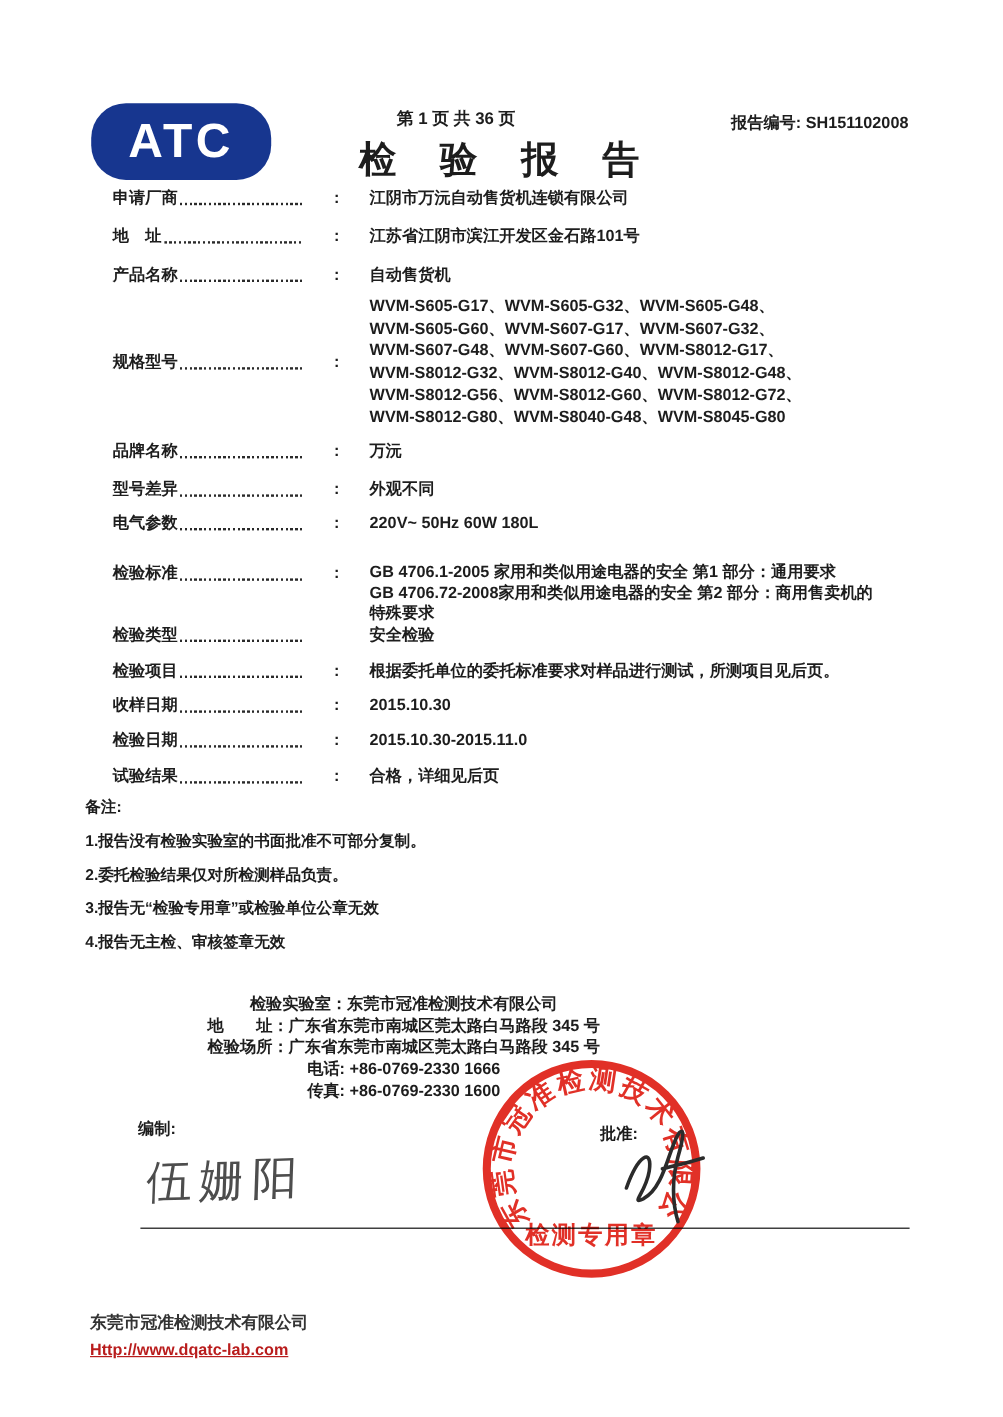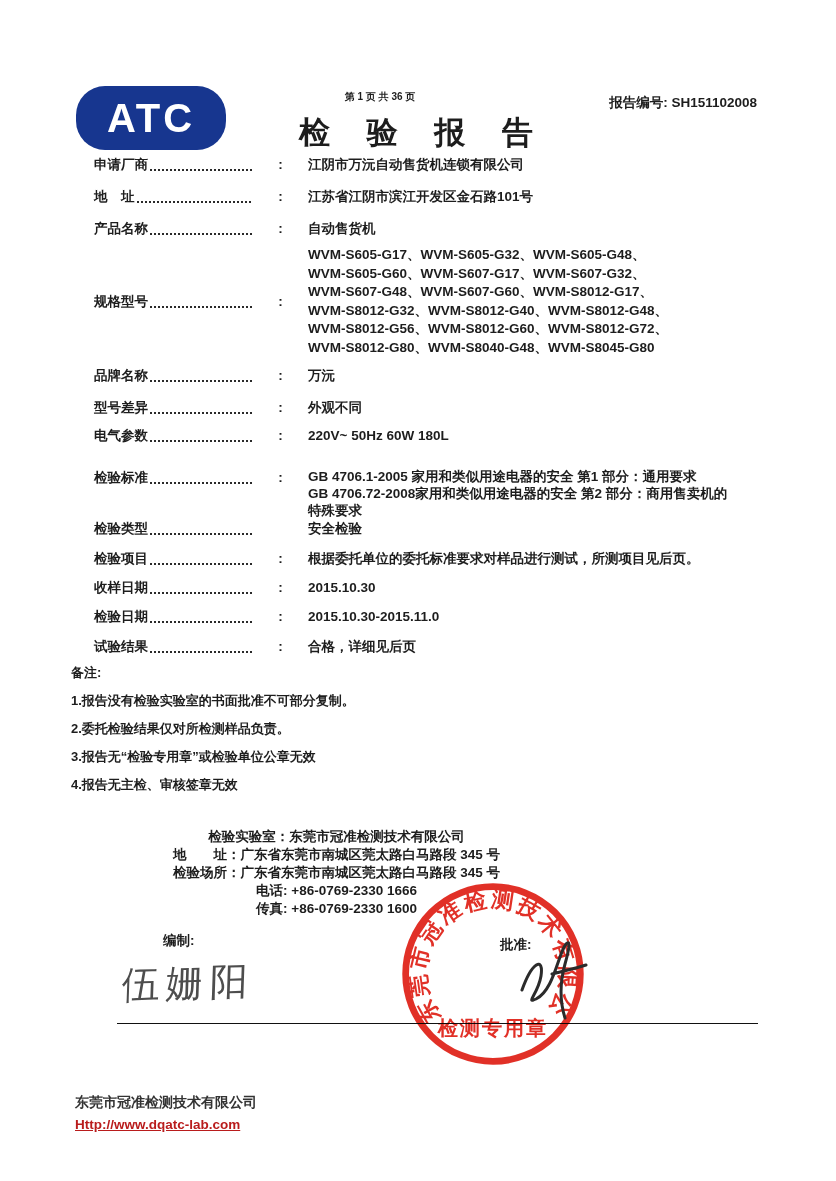--- a/index.html
+++ b/index.html
@@ -6,21 +6,21 @@
   .page{
     position:relative;width:836px;height:1181px;background:#ffffff;overflow:hidden;
     font-family:"Liberation Sans","DejaVu Sans",sans-serif;color:#1d1d1d;
   }
   
   .logo{
     position:absolute;left:76px;top:64px;width:150px;height:64px;border-radius:29px;
     background:#17368f;display:flex;align-items:center;justify-content:center;margin-top:22px;
   }
   .logo span{color:#ffffff;font-size:40px;font-weight:800;letter-spacing:3px;line-height:1;}
-  .pageinfo{position:absolute;left:0;top:90px;width:760px;text-align:center;font-size:10px;font-weight:700;}
+  .pageinfo{position:absolute;left:0;top:90px;width:760px;text-align:center;font-size:14px;font-weight:700;}
   .reportno{position:absolute;right:79px;top:94px;font-size:13.5px;font-weight:700;}
   .title{position:absolute;left:0;top:112px;width:846px;text-align:center;font-size:31px;font-weight:800;letter-spacing:14px;}
   
   .fields{position:absolute;left:75px;top:155px;width:700px;}
   .row{display:flex;align-items:flex-start;font-size:13.5px;font-weight:700;line-height:19px;}
   .row.center{align-items:center;}
   .lbl{display:flex;width:178px;flex:0 0 178px;}
   .lbl .t{white-space:nowrap;padding-left:19px;}
   .lbl .dots{flex:1;height:2px;align-self:flex-end;margin:0 0 3px 2px;
     background:repeating-linear-gradient(90deg,#2a2a2a 0 2px,transparent 2px 4px);}
@@ -29,21 +29,21 @@
   .val.lines{line-height:18.5px;}
   .val.lines17{line-height:17px;}
   .mb13{margin-bottom:13px}.mb11{margin-bottom:11px}.mb10{margin-bottom:10px}
   .mb9{margin-bottom:9px}.mb8{margin-bottom:8px}.mb7{margin-bottom:23px}.mb0{margin-bottom:0}
   
   .notes{position:absolute;left:71px;top:664px;width:710px;font-size:13px;font-weight:700;}
   .notes p{margin:0 0 10px 0;line-height:18px;}
   
   .lab{position:absolute;left:0;top:828px;width:673px;text-align:center;font-size:13.5px;font-weight:700;line-height:18px;}
   
-  .prep-label{position:absolute;left:115px;top:932px;font-size:13.5px;font-weight:700;margin-left:48px;}
+  .prep-label{position:absolute;left:115px;top:932px;font-size:13.5px;font-weight:700;}
   .prep-name{
     position:absolute;left:122px;top:958px;font-size:38px;color:#3a3a3a;
     transform:rotate(-2deg) skewX(-4deg);letter-spacing:6px;opacity:.9;font-weight:400;
   }
   .appr-label{position:absolute;left:500px;top:936px;font-size:13.5px;font-weight:700;z-index:1;}
   .sig-line{position:absolute;left:117px;top:1023px;width:641px;border-top:1.6px solid #111;z-index:0;}
   .stamp{position:absolute;left:397px;top:878px;width:192px;height:192px;z-index:5;mix-blend-mode:multiply;opacity:.95;}
   .scribble{position:absolute;left:508px;top:932px;width:90px;height:95px;z-index:6;}
   
   .foot-co{position:absolute;left:75px;top:1094px;font-size:14px;font-weight:700;color:#333;}

